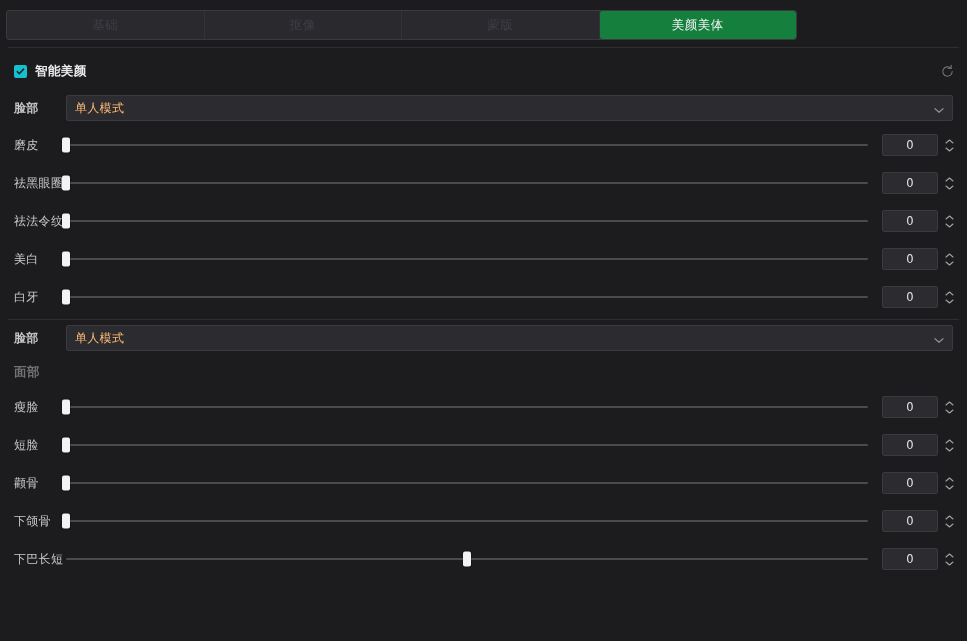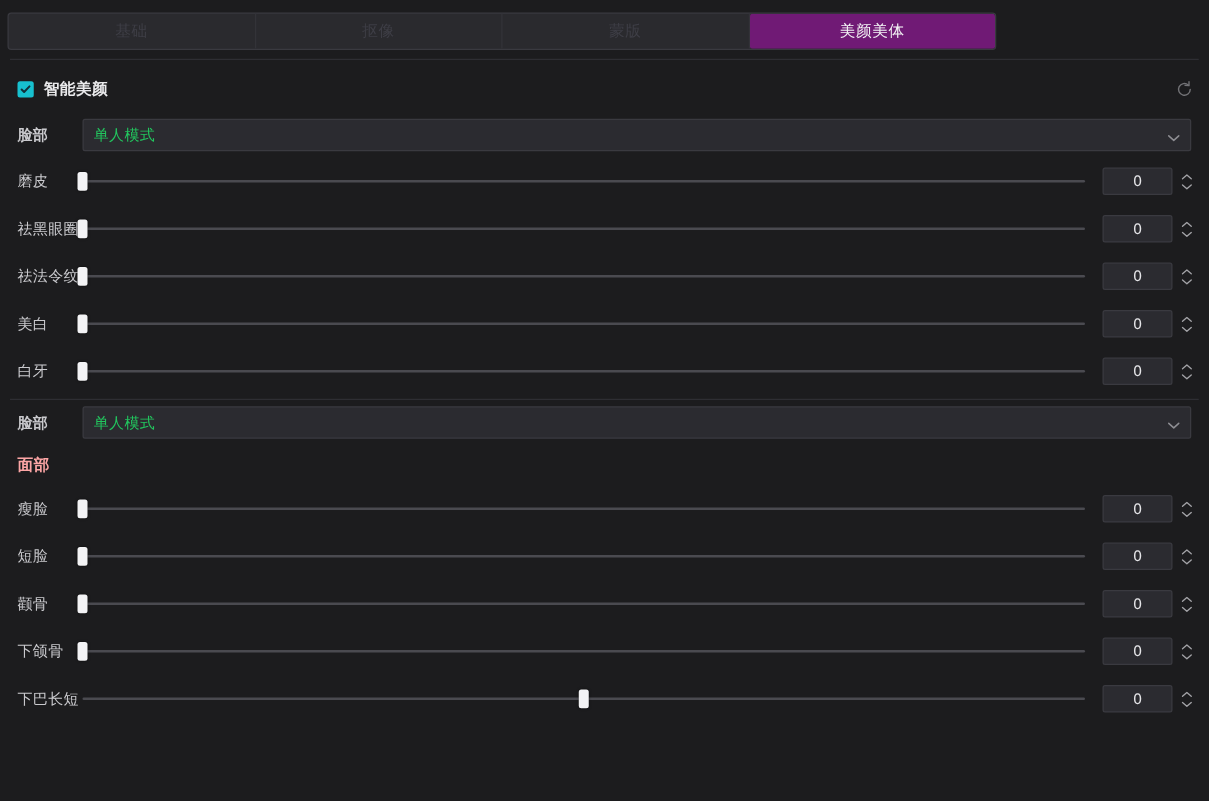--- a/index.html
+++ b/index.html
@@ -24,21 +24,21 @@
     flex: 1 1 0;
     display: flex; align-items: center; justify-content: center;
     font-size: 12.5px;
     color: #3e3e46;
     letter-spacing: 0.5px;
     border-right: 1px solid #333338;
     cursor: default;
   }
   .tab:last-child { border-right: none; }
   .tab.active {
-    background: #701a75;
+    background: #15803d;
     color: #f2f2f4;
     border-radius: 2px;
   }
 
   
   .toprule {
     position: absolute; left: 8px; top: 47px;
     width: 951px; height: 1px;
     background: #2e2e33;
   }
@@ -113,37 +113,37 @@
     border: 1px solid #3a3a40;
     border-radius: 2px;
     display: flex;
     align-items: center;
     padding: 0 8px;
     position: relative;
     cursor: pointer;
   }
   .select-value {
     font-size: 12px;
-    color: #22c55e;
+    color: #fdba74;
     letter-spacing: 0.3px;
   }
   .chev {
     position: absolute;
     right: 8px; top: 50%;
     transform: translateY(-50%);
     opacity: 0.6;
   }
 
   
   .subhead {
     height: 32px;
     display: flex; align-items: center;
     padding-left: 14px;
     font-size: 12.5px;
-    color: #fca5a5;
+    color: #737373;
     font-weight: bold;
     letter-spacing: 0.5px;
   }
 
   
   .slider-row {
     height: 38px;
     display: flex;
     align-items: center;
     padding: 0 10px 0 14px;

